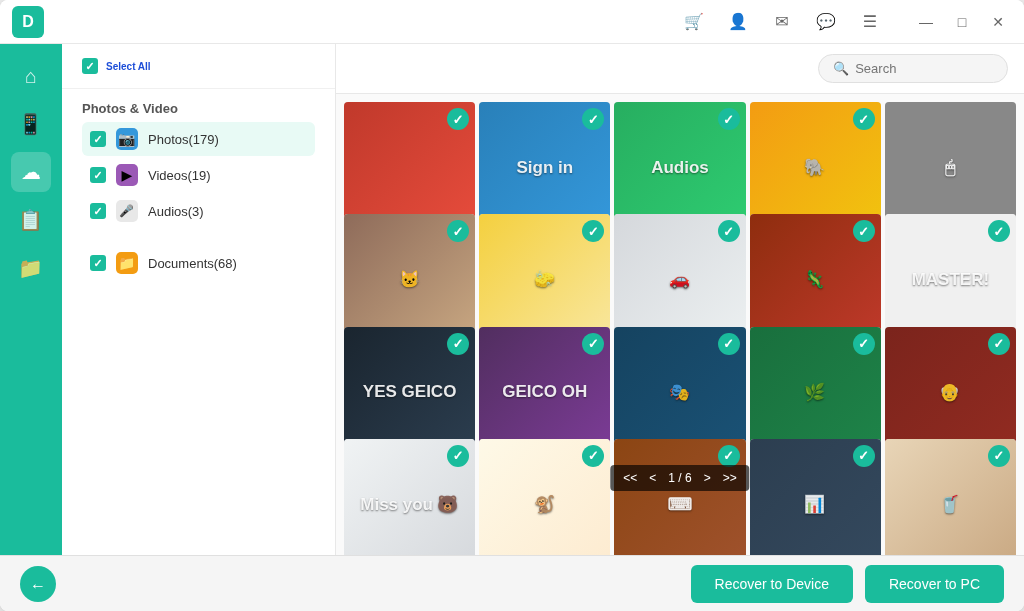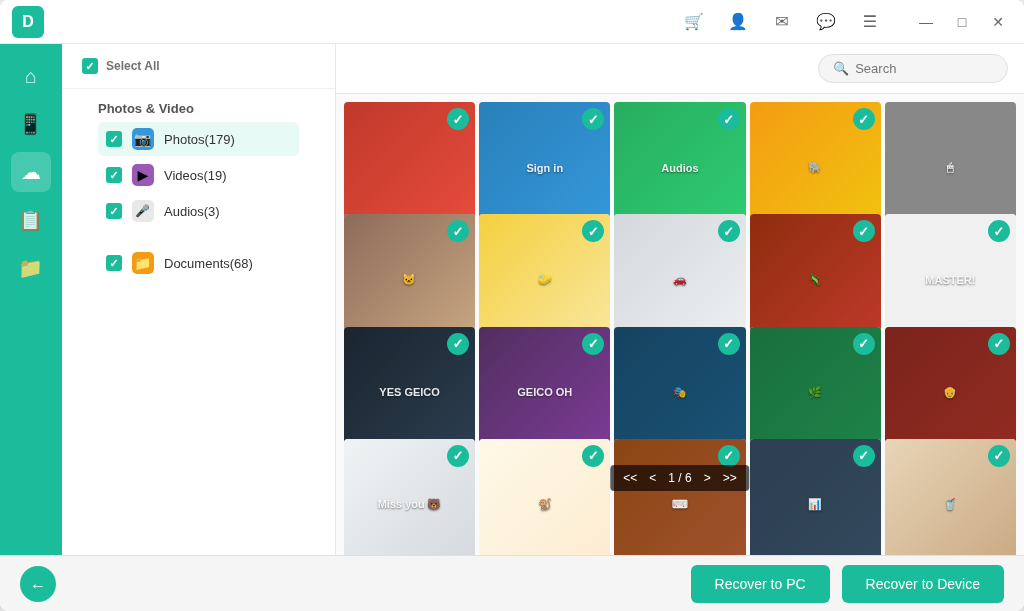--- a/index.html
+++ b/index.html
@@ -24,23 +24,23 @@
     .nav-icons { width: 62px; background: #1abc9c; display: flex; flex-direction: column; align-items: center; padding: 12px 0; gap: 8px; flex-shrink: 0; }
     .nav-icon { width: 40px; height: 40px; display: flex; align-items: center; justify-content: center; cursor: pointer; border-radius: 8px; color: rgba(255,255,255,0.8); font-size: 20px; }
     .nav-icon.active { background: rgba(255,255,255,0.2); color: #fff; }
 
     
     .sidebar { width: 274px; background: #fff; border-right: 1px solid #e8e8e8; display: flex; flex-direction: column; flex-shrink: 0; overflow-y: auto; }
     .sidebar-header { padding: 14px 20px; border-bottom: 1px solid #f0f0f0; }
     .select-all-row { display: flex; align-items: center; gap: 8px; cursor: pointer; }
     .checkbox-green { width: 16px; height: 16px; background: #1abc9c; border-radius: 3px; display: flex; align-items: center; justify-content: center; flex-shrink: 0; }
     .checkbox-green::after { content: '✓'; color: #fff; font-size: 11px; font-weight: bold; }
-    .select-all-label { font-size: 12px; font-weight: 600; color: #737373; }
-
-    .sidebar-section { padding: 12px 36px 4px; }
+    .select-all-label { font-size: 10px; font-weight: 600; color: #1d4ed8; }
+
+    .sidebar-section { padding: 12px 20px 4px; }
     .sidebar-section-title { font-size: 13px; font-weight: 600; color: #555; margin-bottom: 6px; }
     .sidebar-item { display: flex; align-items: center; gap: 10px; padding: 6px 8px; border-radius: 6px; cursor: pointer; margin-bottom: 2px; }
     .sidebar-item.active { background: #e8faf5; }
     .sidebar-item-check { width: 16px; height: 16px; background: #1abc9c; border-radius: 3px; display: flex; align-items: center; justify-content: center; flex-shrink: 0; }
     .sidebar-item-check::after { content: '✓'; color: #fff; font-size: 11px; font-weight: bold; }
     .sidebar-item-icon { width: 22px; height: 22px; border-radius: 5px; display: flex; align-items: center; justify-content: center; font-size: 14px; flex-shrink: 0; }
     .icon-photos { background: #3498db; }
     .icon-videos { background: #9b59b6; }
     .icon-audios { background: #e8e8e8; }
     .icon-docs { background: #f39c12; }
@@ -75,21 +75,21 @@
     .thumb-13 { background: linear-gradient(135deg, #154360, #1a5276); }
     .thumb-14 { background: linear-gradient(135deg, #196f3d, #1e8449); }
     .thumb-15 { background: linear-gradient(135deg, #7b241c, #922b21); }
     .thumb-16 { background: linear-gradient(135deg, #f0f3f4, #d5d8dc); }
     .thumb-17 { background: linear-gradient(135deg, #fef9e7, #fdebd0); }
     .thumb-18 { background: linear-gradient(135deg, #8b4513, #a0522d); }
     .thumb-19 { background: linear-gradient(135deg, #2c3e50, #34495e); }
     .thumb-20 { background: linear-gradient(135deg, #e8d5b7, #c9a882); }
 
     
-    .thumb-label { position: absolute; inset: 0; display: flex; align-items: center; justify-content: center; color: rgba(255,255,255,0.9); font-weight: bold; font-size: 11px; text-align: center; padding: 0; text-shadow: 0 1px 2px rgba(0,0,0,0.5); }
+    .thumb-label { position: absolute; inset: 0; display: flex; align-items: center; justify-content: center; color: rgba(255,255,255,0.9); font-weight: bold; font-size: 17px; text-align: center; padding: 0; text-shadow: 0 1px 2px rgba(0,0,0,0.5); }
 
     
     .bottom-bar { height: 56px; background: #f5f5f5; border-top: 1px solid #e0e0e0; display: flex; align-items: center; justify-content: flex-end; padding: 0 20px; gap: 12px; flex-shrink: 0; }
     .back-btn { width: 36px; height: 36px; background: #1abc9c; border-radius: 50%; display: flex; align-items: center; justify-content: center; cursor: pointer; margin-right: auto; color: #fff; font-size: 16px; }
     .action-btn { height: 38px; padding: 0 24px; border-radius: 6px; border: none; cursor: pointer; font-size: 14px; font-weight: 500; color: #fff; background: #1abc9c; }
   </style>
 </head>
 <body>
 
 <div class="window">
@@ -273,16 +273,16 @@
           <span style="color: rgb(255, 255, 255); font-size: 12px; padding: 2px 5px; cursor: pointer; border-radius: 3px;">&lt;</span>
           <span style="color: rgb(255, 255, 255); font-size: 12px; padding: 2px 5px; cursor: pointer; border-radius: 3px;">1 / 6</span>
           <span style="color: rgb(255, 255, 255); font-size: 12px; padding: 2px 5px; cursor: pointer; border-radius: 3px;">&gt;</span>
           <span style="color: rgb(255, 255, 255); font-size: 12px; padding: 2px 5px; cursor: pointer; border-radius: 3px;">&gt;&gt;</span>
         </div>
       </div>
   </div>
 
   <div class="bottom-bar">
     <div class="back-btn">←</div>
+    <button class="action-btn">Recover to Device</button>
     <button class="action-btn">Recover to PC</button>
-    <button class="action-btn">Recover to Device</button>
   </div>
 </div>
 
 </body></html>

